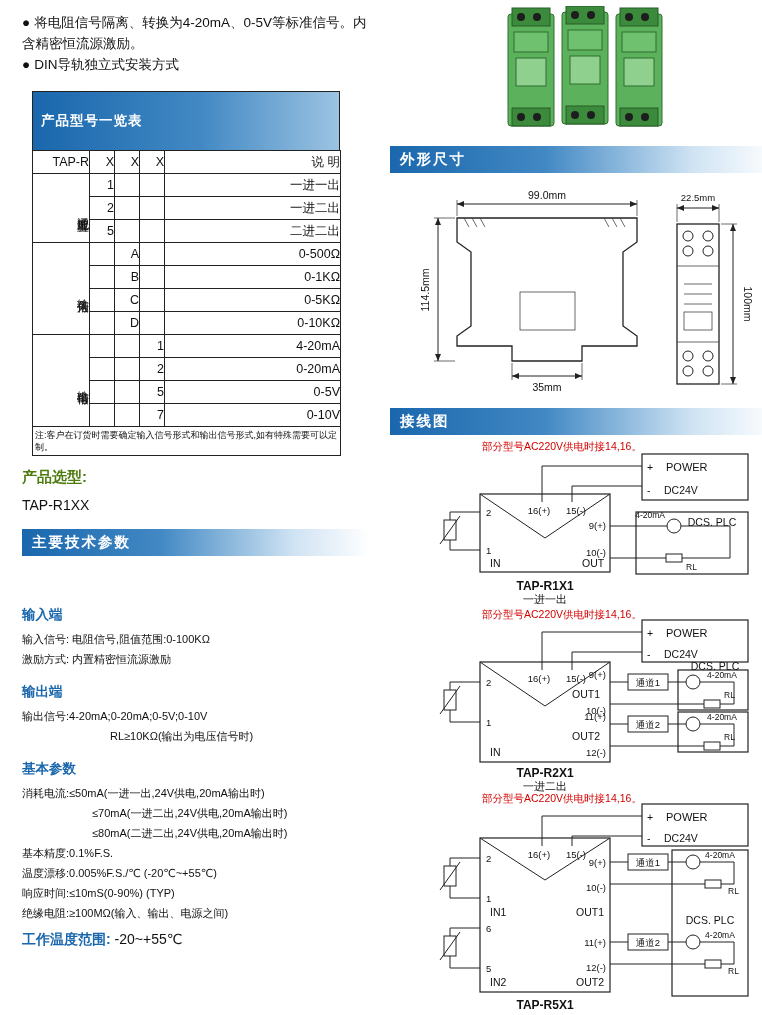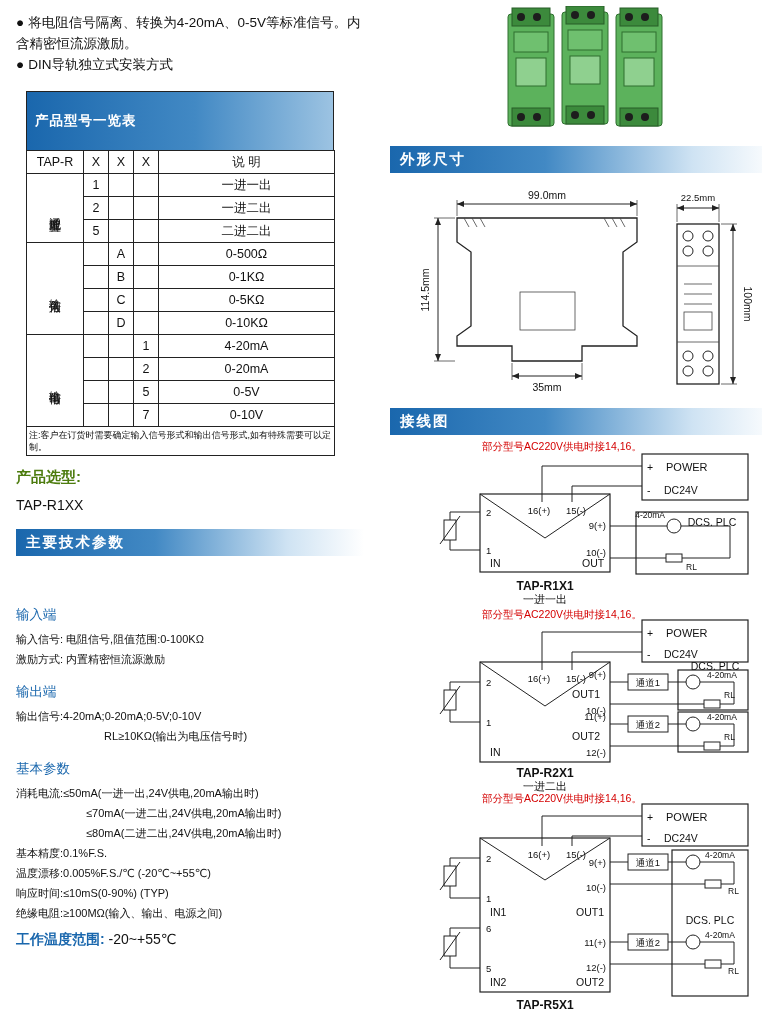--- a/index.html
+++ b/index.html
@@ -1,37 +1,37 @@
 <!DOCTYPE html>
 <html><head>
 <meta charset="utf-8">
 <style>
   html,body{margin:0;padding:0;background:#e8e8e8}
   .page{position:relative;width:762px;height:1015px;background:#fff;margin:0 auto;
         font-family:"Liberation Sans","DejaVu Sans",sans-serif;color:#111;overflow:hidden}
   
-  .left{position:absolute;left:16px;top:12px;width:348px}
+  .left{position:absolute;left:22px;top:12px;width:348px}
   .bullet{font-size:13.5px;line-height:21px}
   .bullet .glyph{margin-right:4px}
   .banner{background:linear-gradient(90deg,#1a67ad 0%,#4289c4 40%,#cfe3f3 78%,#ffffff 100%);
           color:#fff;font-weight:bold;font-size:14.5px;padding:4px 10px;letter-spacing:2px}
   .tblwrap{margin:16px 0 0 10px;width:308px}
   .tbl-title{background:linear-gradient(90deg,#1a67ad 0%,#4289c4 55%,#9cc3e2 100%);
              color:#fff;font-weight:bold;font-size:13.5px;padding:20px 8px;letter-spacing:1px;
              border:1px solid #222;border-bottom:none}
   table.model{border-collapse:collapse;width:308px;font-size:12.5px;table-layout:fixed}
-  .model td,.model th{border:1px solid #222;height:22px;text-align:center;padding:0;font-weight:normal;overflow:hidden}
+  .model td,.model th{border:1px solid #222;height:22px;text-align:right;padding:0;font-weight:normal;overflow:hidden}
   .vtext{writing-mode:vertical-rl;text-orientation:upright;font-size:12px;line-height:1;
          letter-spacing:1px;margin:0 auto;display:inline-block}
   .model td.noteCell{font-size:9px;line-height:12px;text-align:left;padding:2px 2px;height:auto}
   .blue-h{color:#4d7c0f;font-weight:bold;font-size:15px;margin-top:12px}
   .sel-model{font-size:14px;margin-top:10px}
   .sel-ex{font-size:13px;margin-top:6px}
   .params-banner{margin-top:16px}
-  .sub-h{color:#1a67ad;font-weight:normal;font-size:13.5px;margin:14px 0 5px 0}
+  .sub-h{color:#1a67ad;font-weight:bold;font-size:13.5px;margin:14px 0 5px 0}
   .sub-h.first{margin-top:50px}
   .pline{font-size:11px;line-height:20px}
   .ind1{padding-left:88px}
   .ind2{padding-left:70px}
   .prow{font-size:14px;margin-top:8px}
   .blab{color:#1a67ad;font-weight:bold}
   
   .photo{position:absolute;left:500px;top:6px}
   .dim-banner{position:absolute;left:390px;top:146px;width:368px}
   .dim-svg{position:absolute;left:392px;top:174px}

